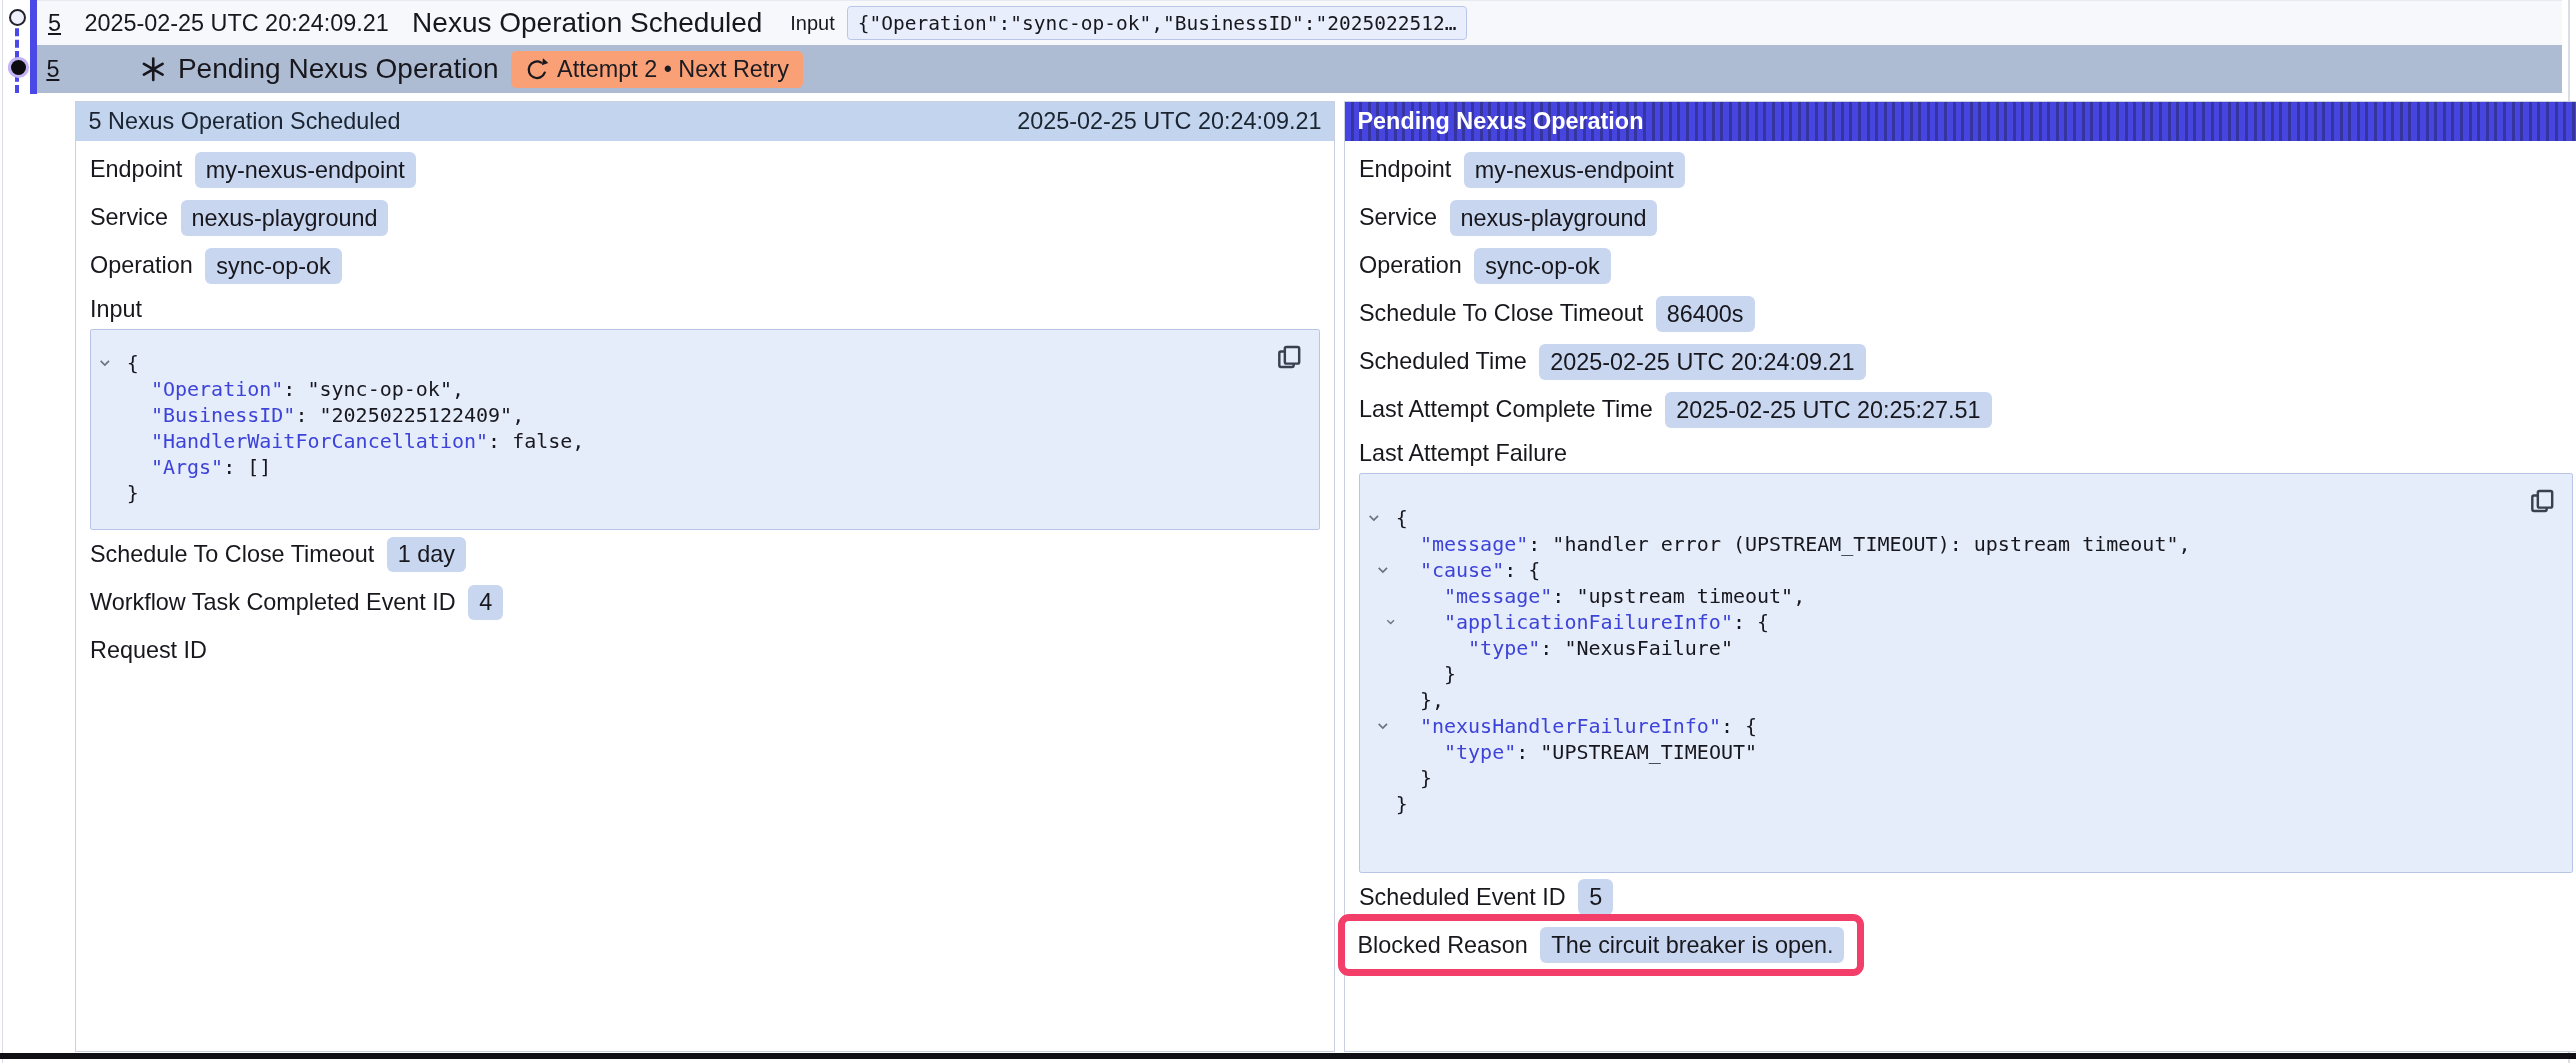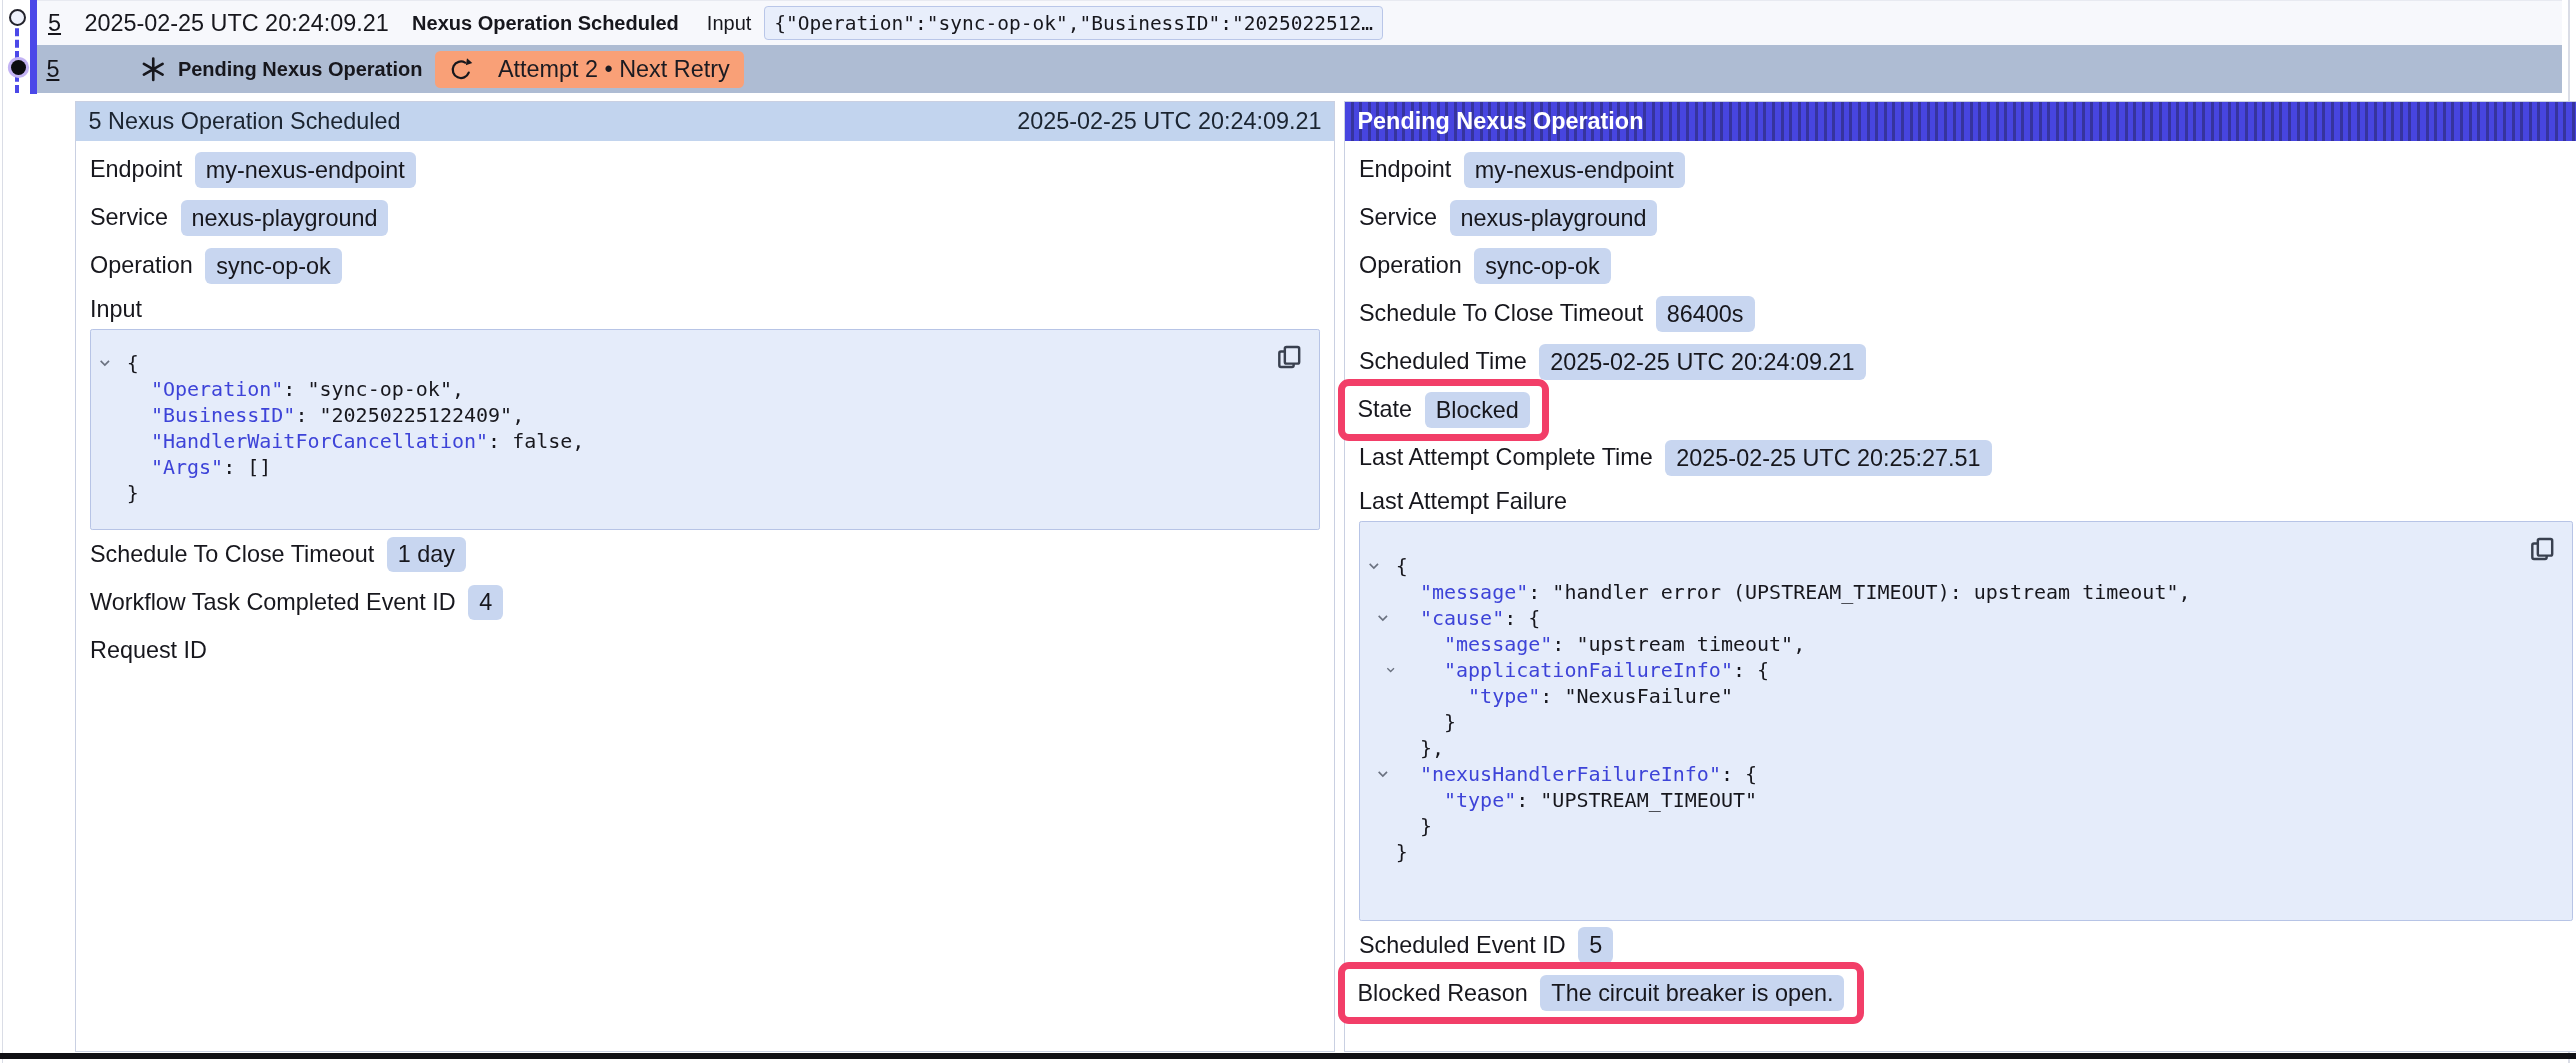--- a/index.html
+++ b/index.html
@@ -26,31 +26,31 @@
   .edge-line-right{position:absolute;left:2568px;top:0;width:1.6px;height:1063px;background:#dadde6;}
   .bottom-line{position:absolute;left:0;top:1053px;width:2576px;height:6.2px;background:#101014;z-index:3;}
 
   
   .rows{position:absolute;left:37px;top:0;width:2525px;border-top:1.6px solid #e8eaf1;}
   .evt-row{display:flex;align-items:center;font-size:23.4px;cursor:pointer;}
   .evt-row.scheduled{height:44px;background:#f7f8fc;padding-left:11px;}
   .evt-row.pending{height:48px;background:var(--row_selected);padding-left:9.4px;}
   .evt-id{text-decoration:underline;color:#15151b;}
   .evt-time{margin-left:23.4px;}
-  .evt-title{margin-left:23.4px;font-weight:bold;font-size:20px;}
+  .evt-title{margin-left:23.4px;font-weight:normal;font-size:28px;}
   .evt-input-label{margin-left:28px;font-size:20px;}
   .evt-input-chip{
     margin-left:12.5px;background:#e8eefb;border:1.6px solid #b9c6e8;border-radius:3.9px;
     padding:3.1px 9.4px;font-family:"DejaVu Sans Mono",monospace;font-size:19.5px;line-height:25px;white-space:nowrap;
   }
   .pending .evt-id{margin-left:0;}
   .asterisk-wrap{margin-left:81px;display:flex;align-items:center;}
   .pending .evt-title{margin-left:11px;}
   .retry-badge{
-    display:flex;align-items:center;gap:25px;margin-left:12.5px;
+    display:flex;align-items:center;gap:8px;margin-left:12.5px;
     background:var(--orange);border-radius:5.5px;height:37px;padding:0 14px;font-size:23.4px;color:#1b1b22;
   }
 
   
   .timeline{position:absolute;left:0;top:0;width:37px;height:97px;z-index:2;}
   .tl-bar{position:absolute;left:30px;top:0;width:7px;height:94px;background:var(--indigo);}
   .tl-dash{position:absolute;left:15px;top:17px;height:76px;width:0;border-left:4.7px dashed var(--indigo);}
   .tl-circle{position:absolute;left:8.6px;top:8.6px;width:17px;height:17px;border-radius:50%;
     background:#eef1fb;border:2.3px solid #23232c;box-sizing:border-box;z-index:2;}
   .tl-dot{position:absolute;left:11px;top:60px;width:15px;height:15px;border-radius:50%;
@@ -251,26 +251,20 @@
             <span class="chip">86400s</span>
           </div>
         </div>
         <div class="frow">
           <div class="frow-inner">
             <span class="flabel">Scheduled Time</span>
             <span class="chip">2025-02-25 UTC 20:24:09.21</span>
           </div>
         </div>
         <div class="frow">
-          <div class="frow-inner hl-box">
-            <span class="flabel">State</span>
-            <span class="chip">Blocked</span>
-          </div>
-        </div>
-        <div class="frow">
           <div class="frow-inner">
             <span class="flabel">Last Attempt Complete Time</span>
             <span class="chip">2025-02-25 UTC 20:25:27.51</span>
           </div>
         </div>
       </div>
     <div class="sec-label">Last Attempt Failure</div>
     <div class="codebox tall">
       <button class="copy-btn" aria-label="copy">
         <svg width="26.5" height="28" viewBox="0 0 24 24">

